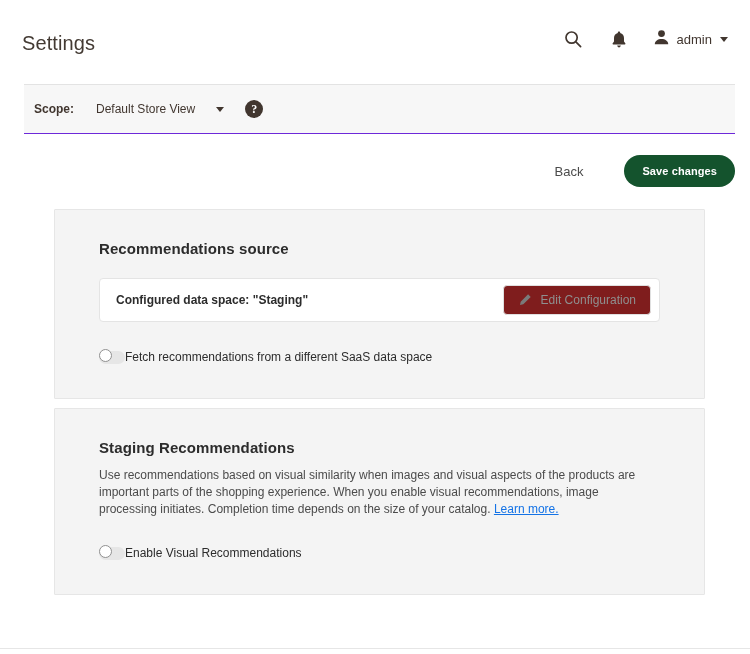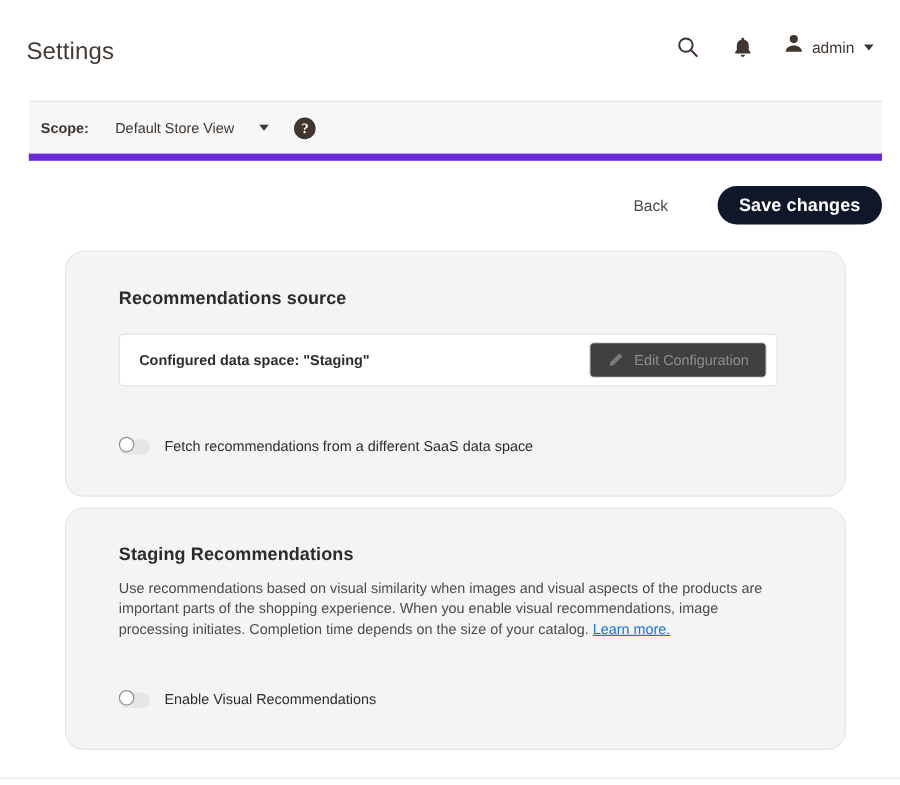--- a/index.html
+++ b/index.html
@@ -70,21 +70,21 @@
 
   
   .scope-bar {
     position: absolute;
     left: 24px;
     top: 84px;
     width: 711px;
     height: 50px;
     background: #f7f7f7;
     border-top: 1px solid #e3e3e3;
-    border-bottom: 6px solid #6d28d9;
+    border-bottom: 1px solid #6d28d9;
     box-sizing: border-box;
     display: flex;
     align-items: center;
   }
   .scope-label {
     font-size: 12px;
     font-weight: 700;
     color: #41362f;
     margin-left: 10px;
   }
@@ -134,46 +134,46 @@
   .btn-back {
     font-size: 13px;
     color: #4b4b4b;
     background: transparent;
     border: none;
     padding: 6px 8px;
     cursor: pointer;
     font-family: "Liberation Sans", sans-serif;
   }
   .btn-save {
-    background: #0f172a;
+    background: #14532d;
     color: #ffffff;
     border: none;
     border-radius: 16px;
-    font-size: 15px;
+    font-size: 11px;
     font-weight: 700;
     padding: 0 18px;
     height: 32px;
     cursor: pointer;
     font-family: "Liberation Sans", sans-serif;
     letter-spacing: 0.1px;
   }
 
   
   .cards {
     position: absolute;
     left: 54px;
     top: 209px;
     width: 651px;
   }
   .card {
     background: #f4f4f4;
     border: 1px solid #e6e6e6;
-    border-radius: 16px;
+    border-radius: 1px;
     box-sizing: border-box;
-    padding: 30px 56px 34px 44px;
+    padding: 30px 44px 34px 44px;
   }
   .card + .card { margin-top: 9px; }
   .card-title {
     font-size: 15px;
     font-weight: 700;
     color: #2c2c2c;
     margin: 0 0 11px 0;
     letter-spacing: 0.1px;
   }
   .card-desc {
@@ -204,38 +204,37 @@
   }
   .dataspace-label {
     font-size: 12px;
     font-weight: 700;
     color: #2c2c2c;
   }
   .btn-edit-config {
     display: flex;
     align-items: center;
     gap: 9px;
-    background: #404040;
+    background: #7f1d1d;
     border: 1px solid #e0e0e0;
     border-radius: 4px;
     height: 30px;
     padding: 0 14px;
     font-size: 12px;
     color: #8f8f8f;
     cursor: pointer;
     font-family: "Liberation Sans", sans-serif;
   }
   .btn-edit-config svg { display: block; }
 
   
   .toggle-row {
-    margin-top: 43px;
-    display: flex;
-    align-items: center;
-    gap: 12px;
+    margin-top: 28px;
+    display: flex;
+    align-items: center;
     cursor: pointer;
   }
   .switch {
     position: relative;
     width: 26px;
     height: 13px;
     border-radius: 7px;
     background: #e6e6e6;
     flex: none;
   }

